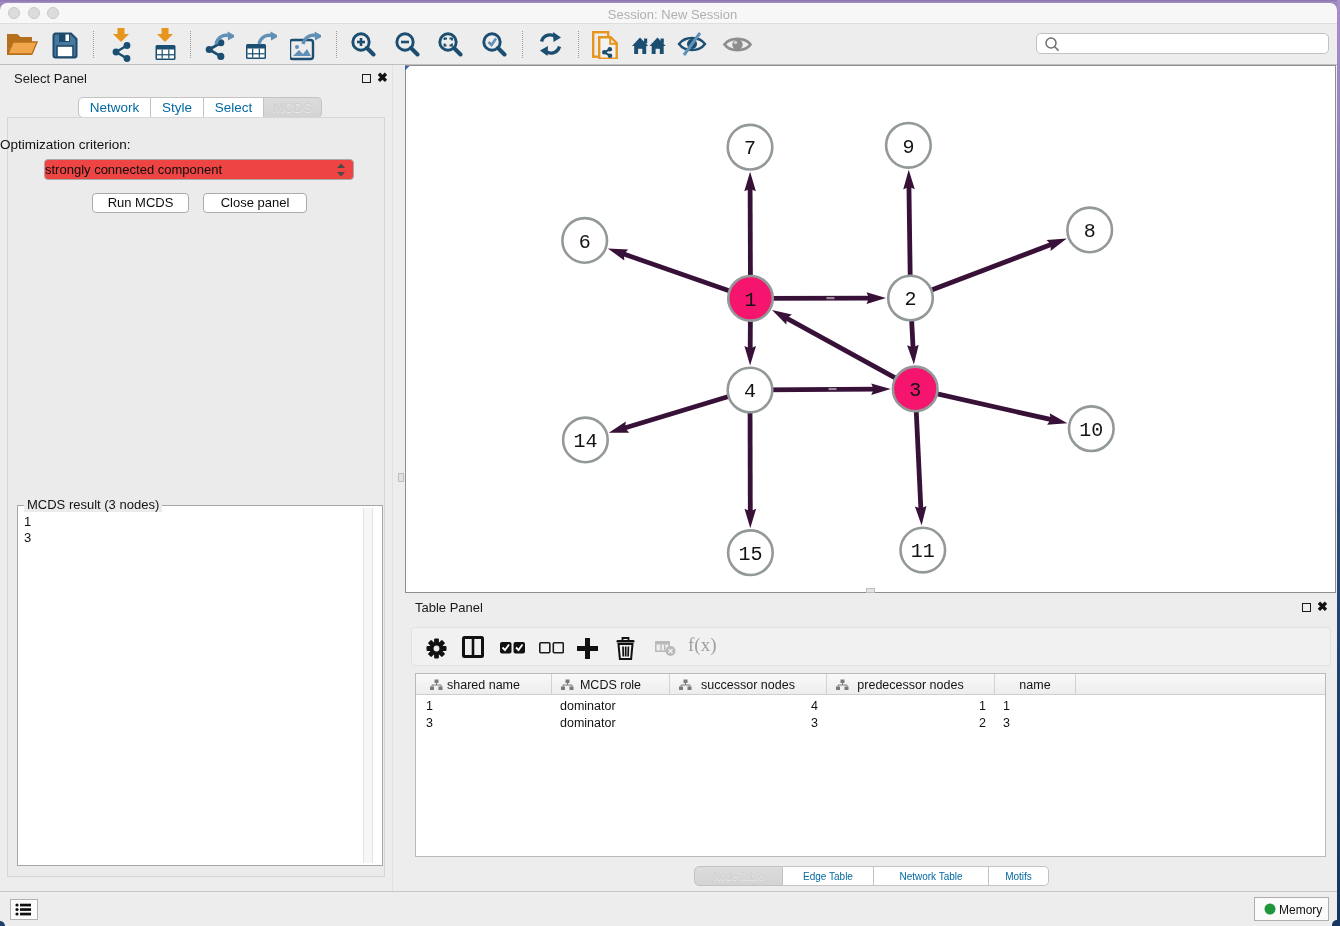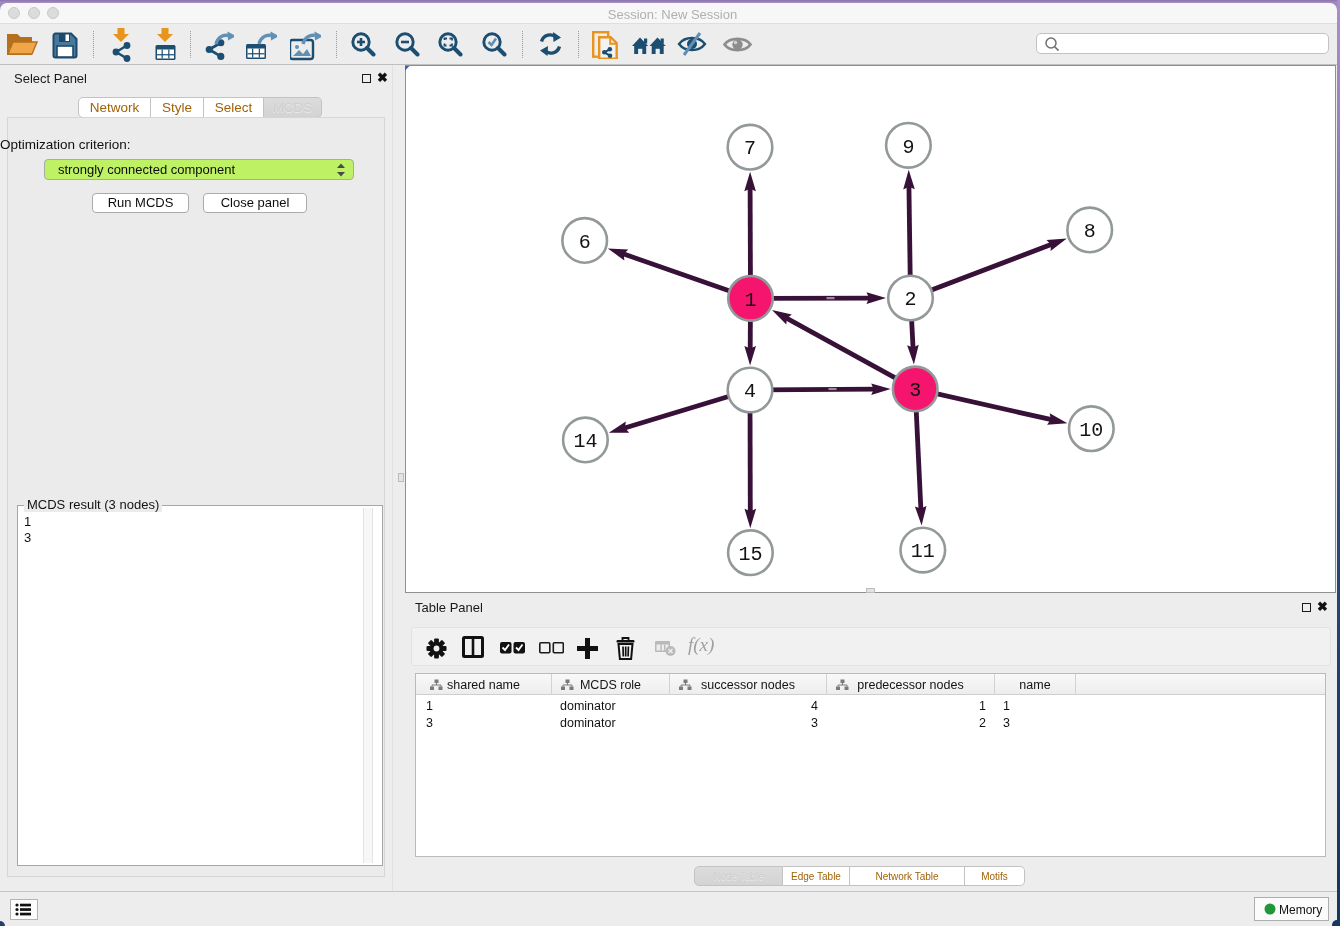--- a/index.html
+++ b/index.html
@@ -11,26 +11,26 @@
 .tl-circ{position:absolute;width:12px;height:12px;border-radius:50%;background:#dcdcdc;border:1px solid #c9c9c9;top:4px}
 .wtitle{position:absolute;top:4px;left:4px;width:100%;text-align:center;font-size:13px;color:#b1afaf}
 .toolbar{left:0;top:24px;width:1337px;height:41px;background:#ededed;border-bottom:1px solid #bfbfbf}
 .tsep{position:absolute;top:7px;height:27px;width:0;border-left:1px dotted #9a9a9a}
 .searchbox{position:absolute;left:1036px;top:9px;width:293px;height:21px;background:#fff;border:1px solid #c2c2c2;border-radius:5px}
 
 .cp-title{left:14px;top:71px;font-size:13px}
 .float-ico{width:9px;height:9px;border:1.5px solid #1a1a1a;background:transparent}
 .xglyph{font-size:13px;font-weight:700;color:#111}
 .tabs{left:78px;top:97px;height:21px;display:flex;font-size:13.5px}
-.tab{background:#fff;border:1px solid #c3c3c3;border-left:none;display:flex;align-items:center;justify-content:center;color:#a16207}
+.tab{background:#fff;border:1px solid #c3c3c3;border-left:none;display:flex;align-items:center;justify-content:center;color:#0369a1}
 .tab.first{border-left:1px solid #c3c3c3;border-radius:5px 0 0 5px}
 .tab.sel{background:linear-gradient(#dcdcdc,#d3d3d3);color:#cfcfcf;text-shadow:0 1px 0 #e8e8e8;border-radius:0 5px 5px 0}
 .cp-panel{left:7px;top:117px;width:378px;height:760px;background:#ebebeb;border:1px solid #d6d6d6}
 .opt-label{left:0;top:137px;width:392px;text-align:left;font-size:13.5px;color:#101010}
-.mselect{left:44px;top:159px;width:310px;height:21px;background:#bef264;border:1px solid #a9a9a9;border-radius:4px;font-size:13px;line-height:19px;padding-left:13px;color:#0d0d0d}
+.mselect{left:44px;top:159px;width:310px;height:21px;background:#ef4444;border:1px solid #a9a9a9;border-radius:4px;font-size:13px;line-height:19px;color:#0d0d0d}
 .mbtn{position:absolute;top:193px;height:20px;background:#fff;border:1px solid #ababab;border-radius:4px;font-size:13px;text-align:center;line-height:18px;color:#0d0d0d}
 .fieldset{left:17px;top:505px;width:366px;height:361px;border:1px solid #a6a6a6;background:#fff}
 .legend{position:absolute;left:6px;top:-9px;background:#ebebeb;padding:0 3px;font-size:13px;color:#131313}
 .resline{position:absolute;left:6px;font-size:13px;color:#111}
 .scrolltrack{position:absolute;right:9px;top:2px;bottom:2px;width:10px;background:#f7f7f7;border-left:1px solid #e3e3e3;border-right:1px solid #e3e3e3}
 
 .netwin{left:405px;top:65px;width:931px;height:528px;border:1px solid #8f8f8f;background:#fff}
 .nettitle{position:absolute;left:0;top:0;width:100%;height:21px;background:linear-gradient(#f5f5f5,#d4d4d4);border-bottom:1px solid #a5a5a5}
 .netname{position:absolute;top:4px;left:9px;width:100%;text-align:center;font-size:13px;font-weight:700;color:#2e2e2e}
 
@@ -339,21 +339,21 @@
     <line x1="12.4" y1="9.5" x2="12.1" y2="19.5" stroke="#111" stroke-width="1.7"></line>
   </svg>
 <svg class="abs" style="left:655px;top:641px" width="21" height="15" viewBox="0 0 21 15">
     <rect x="0" y="0" width="15" height="11" rx="1" fill="#b9b9b9"></rect>
     <rect x="1.5" y="3.5" width="12" height="6" fill="#ededed"></rect>
     <rect x="5.3" y="3.5" width="1.4" height="6" fill="#b9b9b9"></rect>
     <rect x="9" y="3.5" width="1.4" height="6" fill="#b9b9b9"></rect>
     <circle cx="15.5" cy="10" r="5" fill="#b9b9b9"></circle>
     <path d="M13.5,8 l4,4 M17.5,8 l-4,4" stroke="#ededed" stroke-width="1.5"></path>
   </svg>
-<div class="abs" style="left:688px;top:634px;font-family:'Liberation Serif',serif;font-style:italic;font-size:19px;color:#9f9f9f">f(x)</div>
+<div class="abs" style="left:688px;top:634px;font-family:'Liberation Serif',serif;font-size:19px;color:#9f9f9f">f(x)</div>
 <div class="abs ttable">
 <div class="thead">
       <div class="thcell" style="left:0;width:136px">shared name</div>
       <div class="thcell" style="left:136px;width:118px">MCDS role</div>
       <div class="thcell" style="left:254px;width:157px">successor nodes</div>
       <div class="thcell" style="left:411px;width:168px">predecessor nodes</div>
       <div class="thcell" style="left:579px;width:81px">name</div>
       <svg width="13" height="12" viewBox="0 0 13 12" style="position:absolute;left:14px;top:5px">
         <g fill="#7a7a7a">
           <rect x="4.5" y="0.5" width="4" height="3.5"></rect>
@@ -393,21 +393,21 @@
   <div class="trow" style="left:144px;top:42px">dominator</div>
   <div class="trow" style="left:330px;top:25px;width:72px;text-align:right">4</div>
   <div class="trow" style="left:330px;top:42px;width:72px;text-align:right">3</div>
   <div class="trow" style="left:500px;top:25px;width:70px;text-align:right">1</div>
   <div class="trow" style="left:500px;top:42px;width:70px;text-align:right">2</div>
   <div class="trow" style="left:587px;top:25px">1</div>
   <div class="trow" style="left:587px;top:42px">3</div>
 </div>
 <div class="abs btabs">
   <div class="tab sel first" style="width:89px;border-radius:5px 0 0 5px">Node Table</div>
-  <div class="tab" style="width:67px">Edge Table</div>
+  <div class="tab" style="width:91px">Edge Table</div>
   <div class="tab" style="width:115px">Network Table</div>
   <div class="tab" style="width:60px;border-radius:0 5px 5px 0">Motifs</div>
 </div>
 
 <div class="abs" style="left:392px;top:65px;width:1px;height:826px;background:#e1e1e1"></div>
 <div class="abs statsep"></div>
 <div class="abs listbtn">
   <svg width="18" height="15" viewBox="0 0 18 15" style="position:absolute;left:4px;top:2px">
     <circle cx="2" cy="3" r="1.6" fill="#111"></circle>
       <rect x="5" y="1.7" width="11" height="2.7" fill="#111"></rect>

